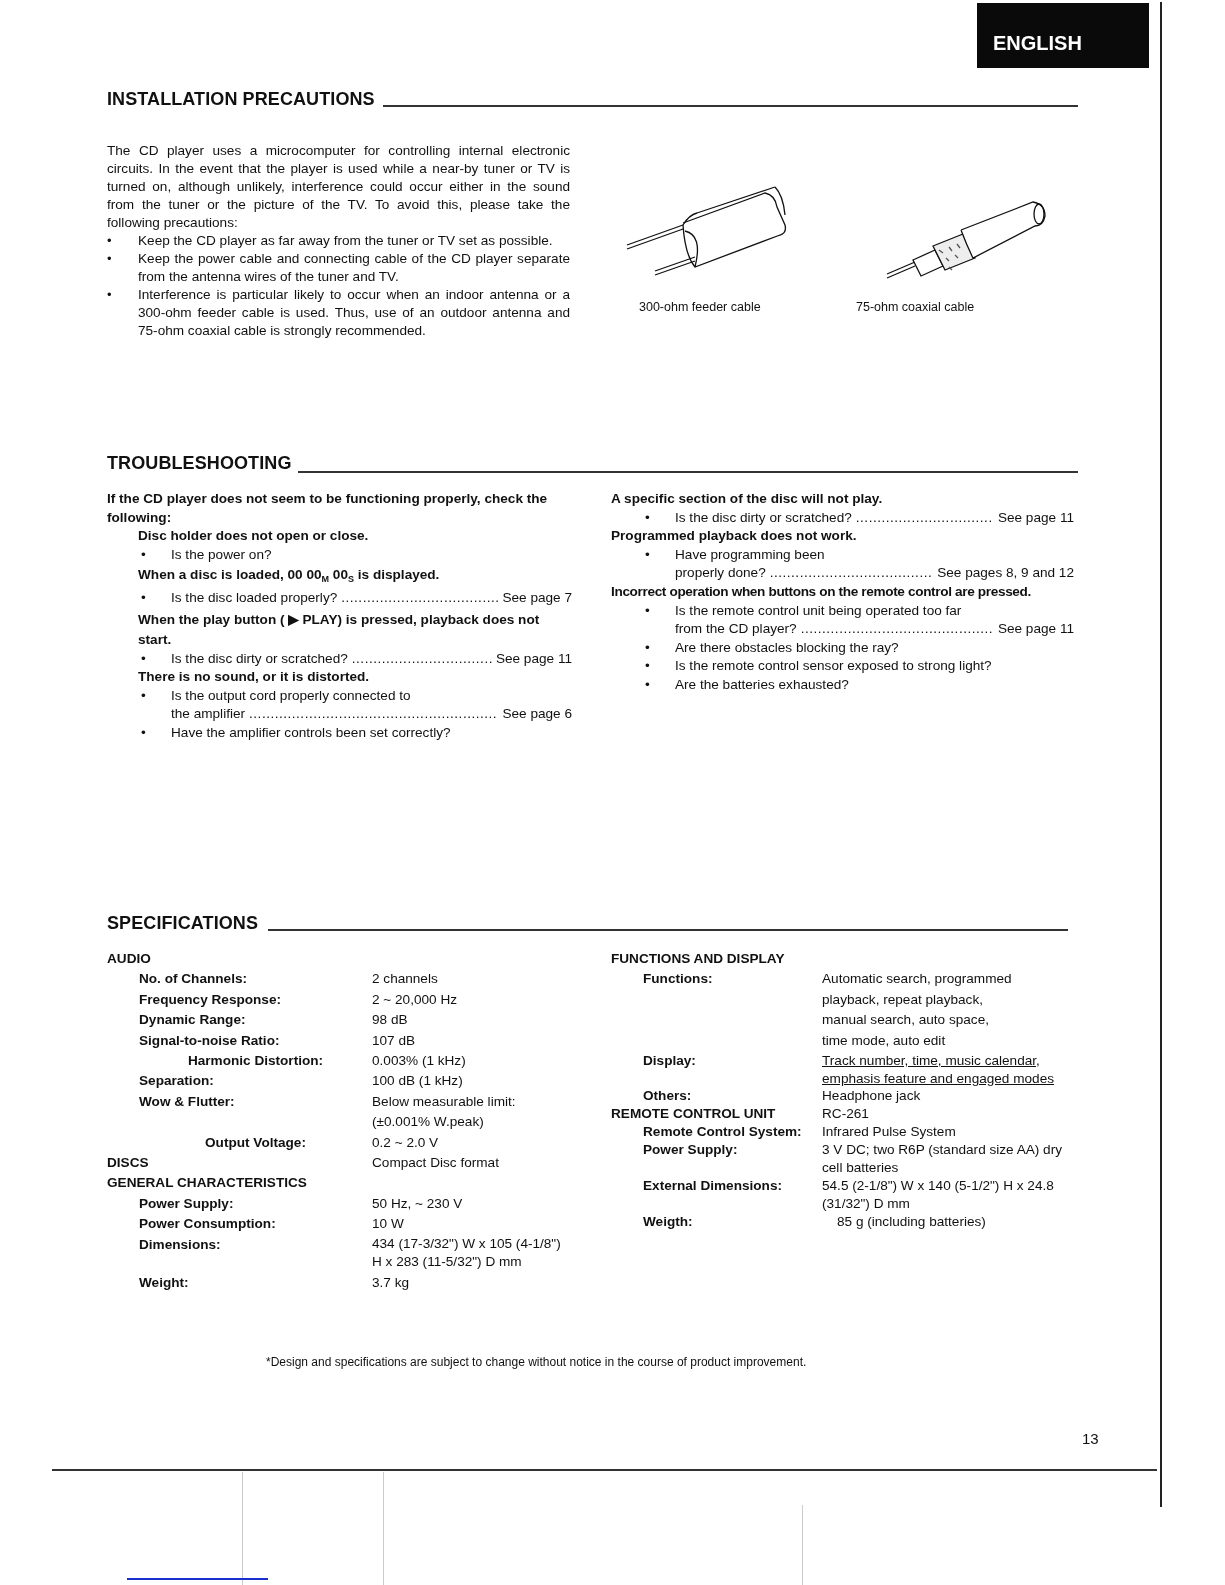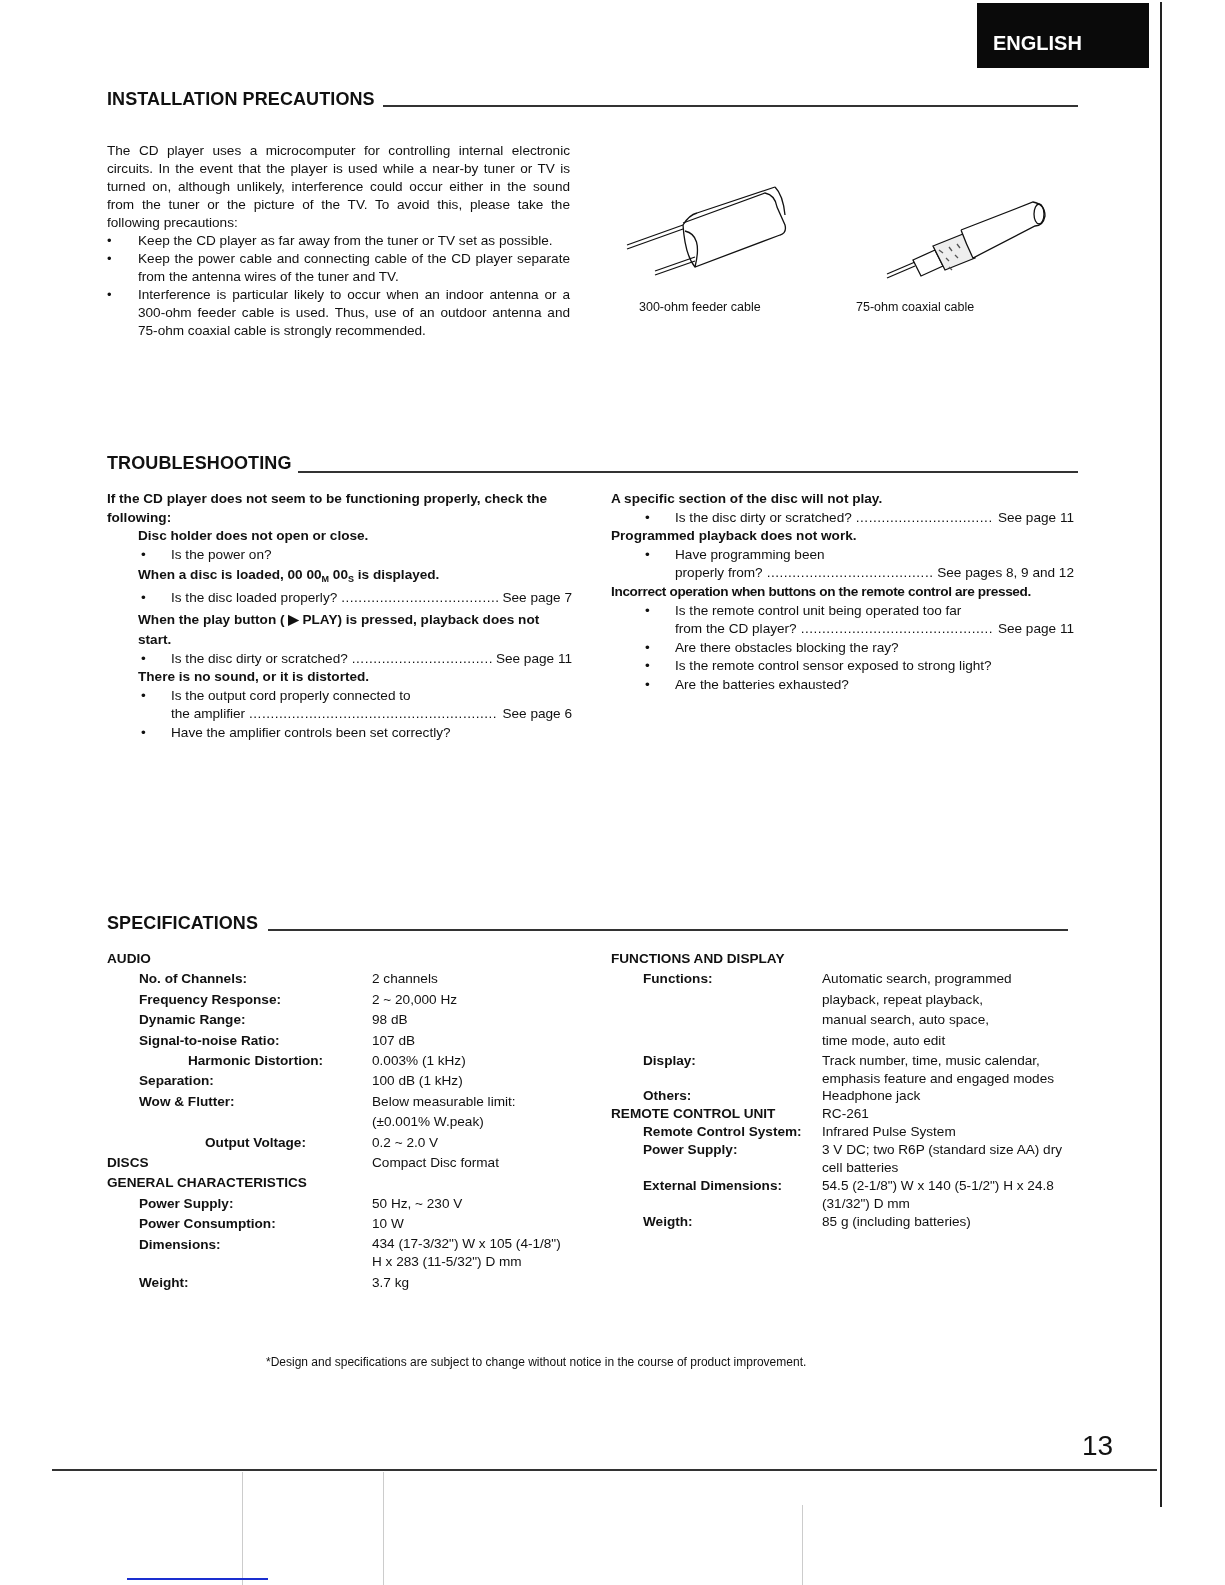--- a/index.html
+++ b/index.html
@@ -25,21 +25,21 @@
   .ts .ind { padding-left:31px; }
   .ts .lead { display:flex; }
   .ts .lead .dots { flex:1; overflow:hidden; white-space:nowrap; margin:0 4px; }
   .ts .lead .dots::after { content:"........................................................................................................................................................"; letter-spacing:0.5px; }
   .ts .lead .ref { white-space:nowrap; }
   .spec { font-size:13.6px; line-height:20.4px; }
   .spec .row { display:flex; }
   .spec .lbl { font-weight:bold; }
   .spec .cat { font-weight:bold; }
   .sub { font-size:9px; vertical-align:-3px; font-weight:bold; }
-  .page-num { font-size:28px; }
+  .page-num { font-size:15px; }
   .bottom-rule { height:2px; background:#333; }
   .faint { background:#ccc; width:1px; }
   .cable svg { display:block; }
 </style>
 </head>
 <body>
 
 <div class="abs lang-tab"><span>ENGLISH</span></div>
 <div class="abs right-rule"></div>
 
@@ -114,21 +114,21 @@
 <div class="abs ts" style="left:611px; top:490px; width:463px;">
   <div class="b">A specific section of the disc will not play.</div>
   <div class="q lead">
       <span>Is the disc dirty or scratched?</span>
       <span class="dots"></span>
       <span class="ref">See page 11</span>
     </div>
   <div class="b">Programmed playback does not work.</div>
   <div class="q">Have programming been</div>
   <div class="q2 lead">
-      <span>properly from?</span>
+      <span>properly done?</span>
       <span class="dots"></span>
       <span class="ref">See pages 8, 9 and 12</span>
     </div>
   <div class="b" style="letter-spacing:-0.35px; white-space:nowrap;">Incorrect operation when buttons on the remote control are pressed.</div>
   <div class="q">Is the remote control unit being operated too far</div>
   <div class="q2 lead">
       <span>from the CD player?</span>
       <span class="dots"></span>
       <span class="ref">See page 11</span>
     </div>
@@ -202,21 +202,21 @@
 </div>
 
 <div class="abs spec" style="left:611px; top:949px; width:470px;">
   <div class="cat">FUNCTIONS AND DISPLAY</div>
   <div class="row">
       <span class="lbl" style="width:211px;padding-left:32px;box-sizing:border-box;">Functions:</span>
       <span><span>Automatic search, programmed</span><br><span>playback, repeat playback,</span><br><span>manual search, auto space,</span><br><span>time mode, auto edit</span></span>
     </div>
   <div class="row">
       <span class="lbl" style="width:211px;padding-left:32px;box-sizing:border-box;">Display:</span>
-      <span style="line-height:17.5px; padding-top:1px;"><span>Track number, time, music calendar,</span><br><span>emphasis feature and engaged modes</span></span>
+      <span style="line-height:17.5px; padding-top:1px;text-decoration:underline;"><span>Track number, time, music calendar,</span><br><span>emphasis feature and engaged modes</span></span>
     </div>
   <div class="row" style="line-height:18px;">
       <span class="lbl" style="width:211px;padding-left:32px;box-sizing:border-box;">Others:</span>
       <span>Headphone jack</span>
     </div>
   <div class="row" style="line-height:18px;">
       <span class="cat" style="width:211px;">REMOTE CONTROL UNIT</span>
       <span>RC-261</span>
     </div>
   <div class="row" style="line-height:18px;">
@@ -224,21 +224,21 @@
       <span>Infrared Pulse System</span>
     </div>
   <div class="row" style="line-height:18px;">
       <span class="lbl" style="width:211px;padding-left:32px;box-sizing:border-box;">Power Supply:</span>
       <span><span>3 V DC; two R6P (standard size AA) dry</span><br><span>cell batteries</span></span>
     </div>
   <div class="row" style="line-height:18px;">
       <span class="lbl" style="width:211px;padding-left:32px;box-sizing:border-box;">External Dimensions:</span>
       <span><span>54.5 (2-1/8") W x 140 (5-1/2") H x 24.8</span><br><span>(31/32") D mm</span></span>
     </div>
-  <div class="row" style="line-height:18px;">
+  <div class="row" style="line-height:18px;gap:15px;">
       <span class="lbl" style="width:211px;padding-left:32px;box-sizing:border-box;">Weigth:</span>
       <span>85 g (including batteries)</span>
     </div>
 </div>
 
 <div class="abs p" style="left:266px; top:1353px; font-size:12px;">*Design and specifications are subject to change without notice in the course of product improvement.</div>
 
 <div class="abs page-num" style="left:1082px; top:1430px;">13</div>
 <div class="abs bottom-rule" style="left:52px; top:1610px;"></div>
 <div class="abs bottom-rule" style="left:52px; top:1469px; width:1105px;"></div>

